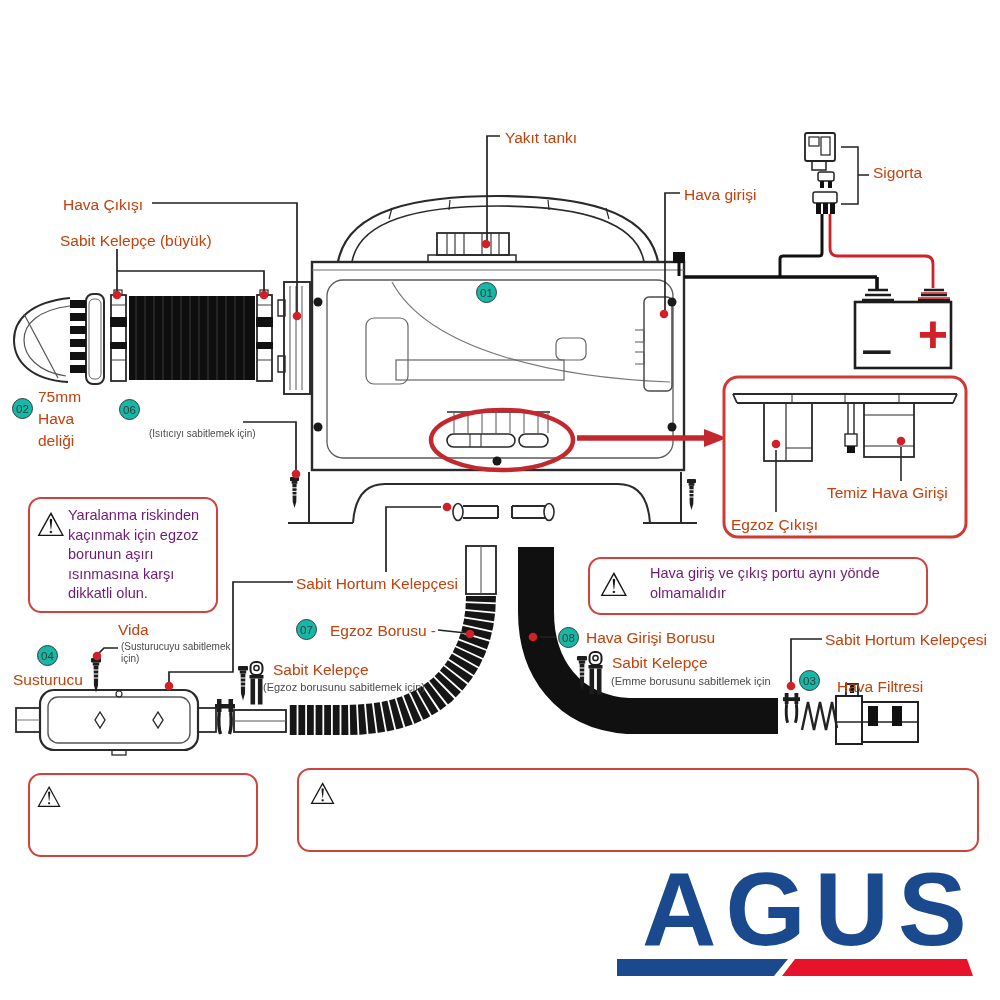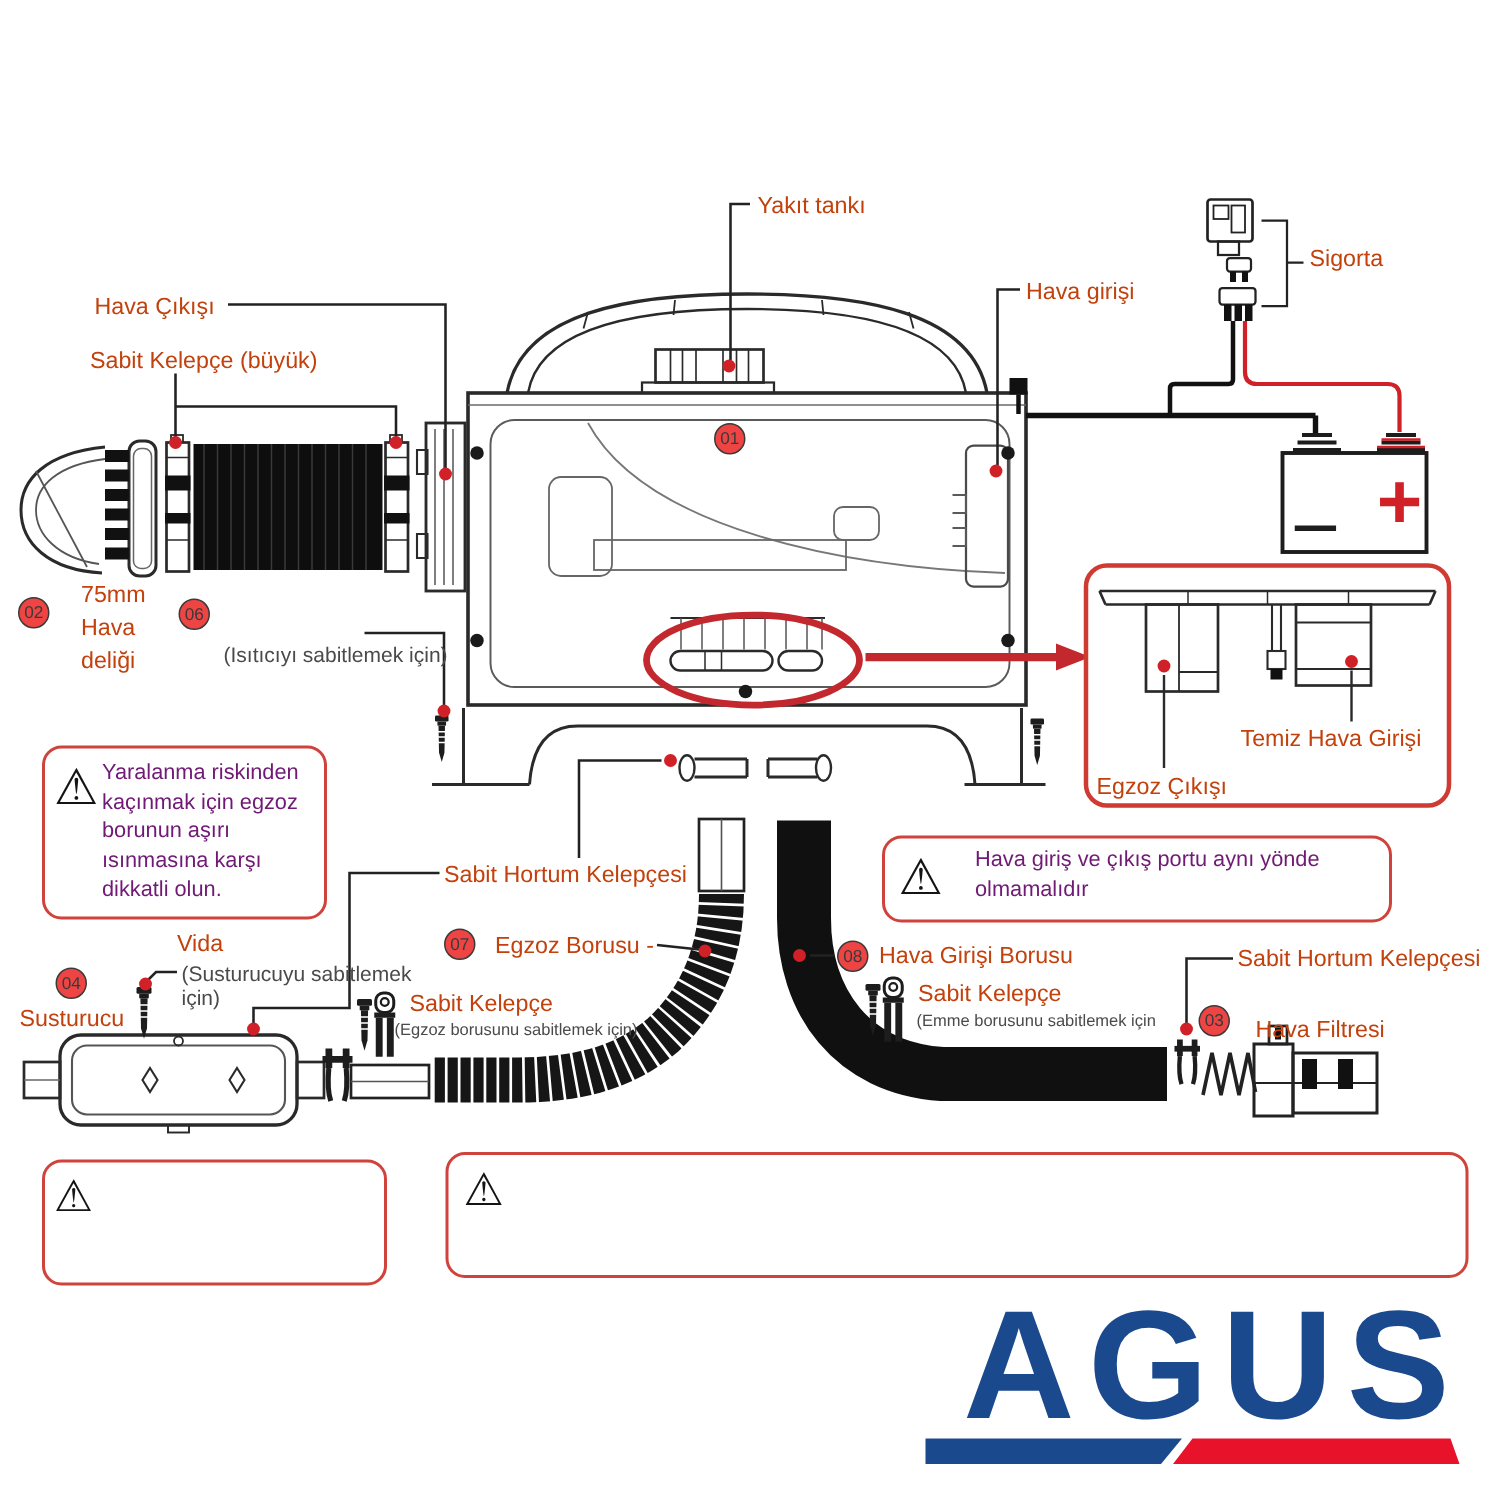--- a/index.html
+++ b/index.html
@@ -2,24 +2,24 @@
 <html><head>
 <meta charset="utf-8">
 <style>
   html,body{margin:0;padding:0;background:#ffffff;}
   .stage{position:relative;width:1000px;height:1000px;background:#ffffff;overflow:hidden;
          font-family:"Liberation Sans","DejaVu Sans",sans-serif;color:#3c3c3c;}
   .stage svg{position:absolute;left:0;top:0;}
   .lbl{position:absolute;white-space:pre-line;line-height:1.25;color:#c2410c;}
   .t15{font-size:15.5px;}
   .t11{font-size:11px;color:#4a4a4a;}
-  .t10{font-size:14px;color:#4a4a4a;line-height:1.15;}
+  .t10{font-size:10px;color:#4a4a4a;line-height:1.15;}
   .pnum{position:absolute;width:21px;height:21px;border:1.7px solid #3a3a3a;border-radius:50%;
         font-size:11.5px;display:flex;align-items:center;justify-content:center;color:#3a3a3a;
-        background:#ef4444;box-sizing:border-box;}
+        background:#14b8a6;box-sizing:border-box;}
   .warnbox{position:absolute;border:2.6px solid #d0433c;border-radius:13px;background:#fff;box-sizing:border-box;}
   .tri{position:absolute;font-family:"DejaVu Sans",sans-serif;color:#141414;font-size:33px;line-height:1;}
   .warntext{position:absolute;white-space:pre-line;font-size:14.5px;line-height:19.5px;color:#701a75;}
   .logo{position:absolute;font-weight:bold;color:#1a4a8d;font-size:103px;letter-spacing:9px;line-height:1;}
 </style>
 </head>
 <body>
 
 <div class="stage">
 
@@ -282,21 +282,21 @@
   </g>
 </svg>
 
 <div class="lbl t15" style="left:505px;top:128px;">Yakıt tankı</div>
 <div class="lbl t15" style="left:684px;top:185px;">Hava girişi</div>
 <div class="lbl t15" style="left:873px;top:163px;">Sigorta</div>
 <div class="lbl t15" style="left:63px;top:195px;">Hava Çıkışı</div>
 <div class="lbl t15" style="left:60px;top:231px;">Sabit Kelepçe (büyük)</div>
 
 <div class="pnum" style="left:12px;top:398px;">02</div>
-<div class="lbl t15" style="left:38px;top:386px;line-height:22px;margin-left:16px;">75mm
+<div class="lbl t15" style="left:38px;top:386px;line-height:22px;">75mm
 Hava
 deliği</div>
 
 <div class="pnum" style="left:119px;top:399px;">06</div>
 <div class="lbl t10" style="left:149px;top:428px;">(Isıtıcıyı sabitlemek için)</div>
 
 <div class="lbl t15" style="left:296px;top:574px;">Sabit Hortum Kelepçesi</div>
 
 <div class="pnum" style="left:296px;top:619px;">07</div>
 <div class="lbl t15" style="left:330px;top:621px;">Egzoz Borusu -</div>

